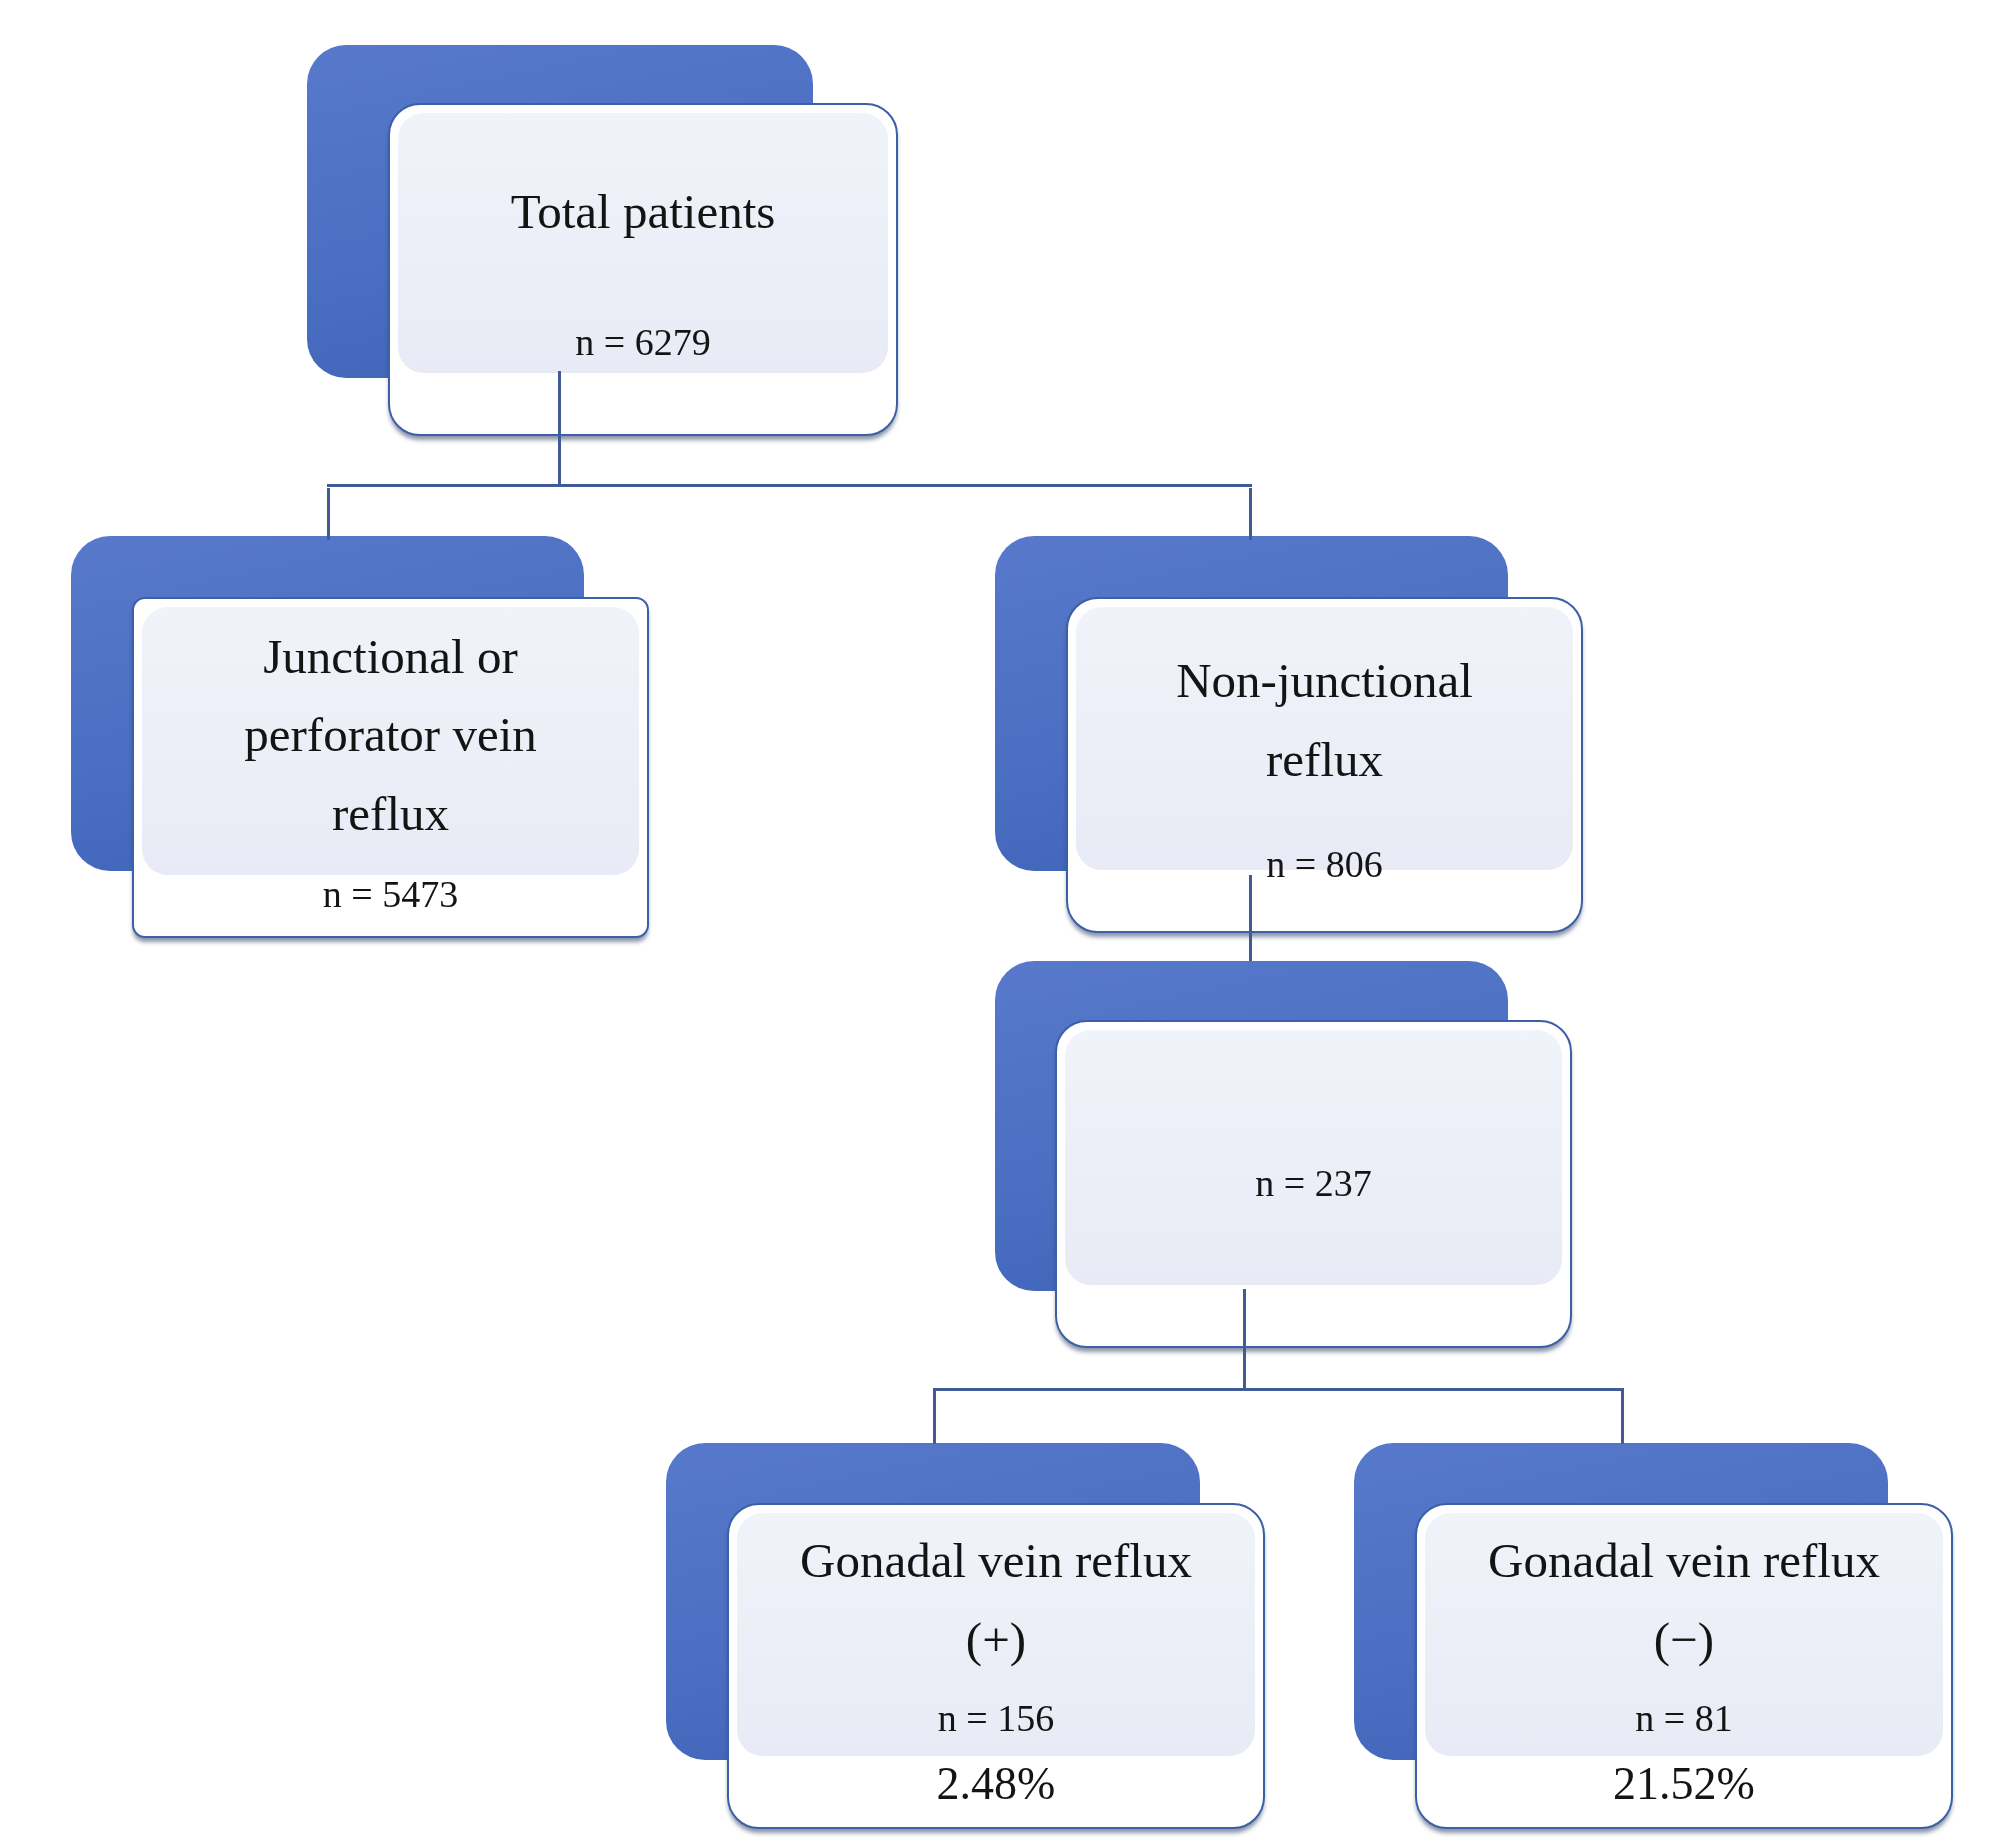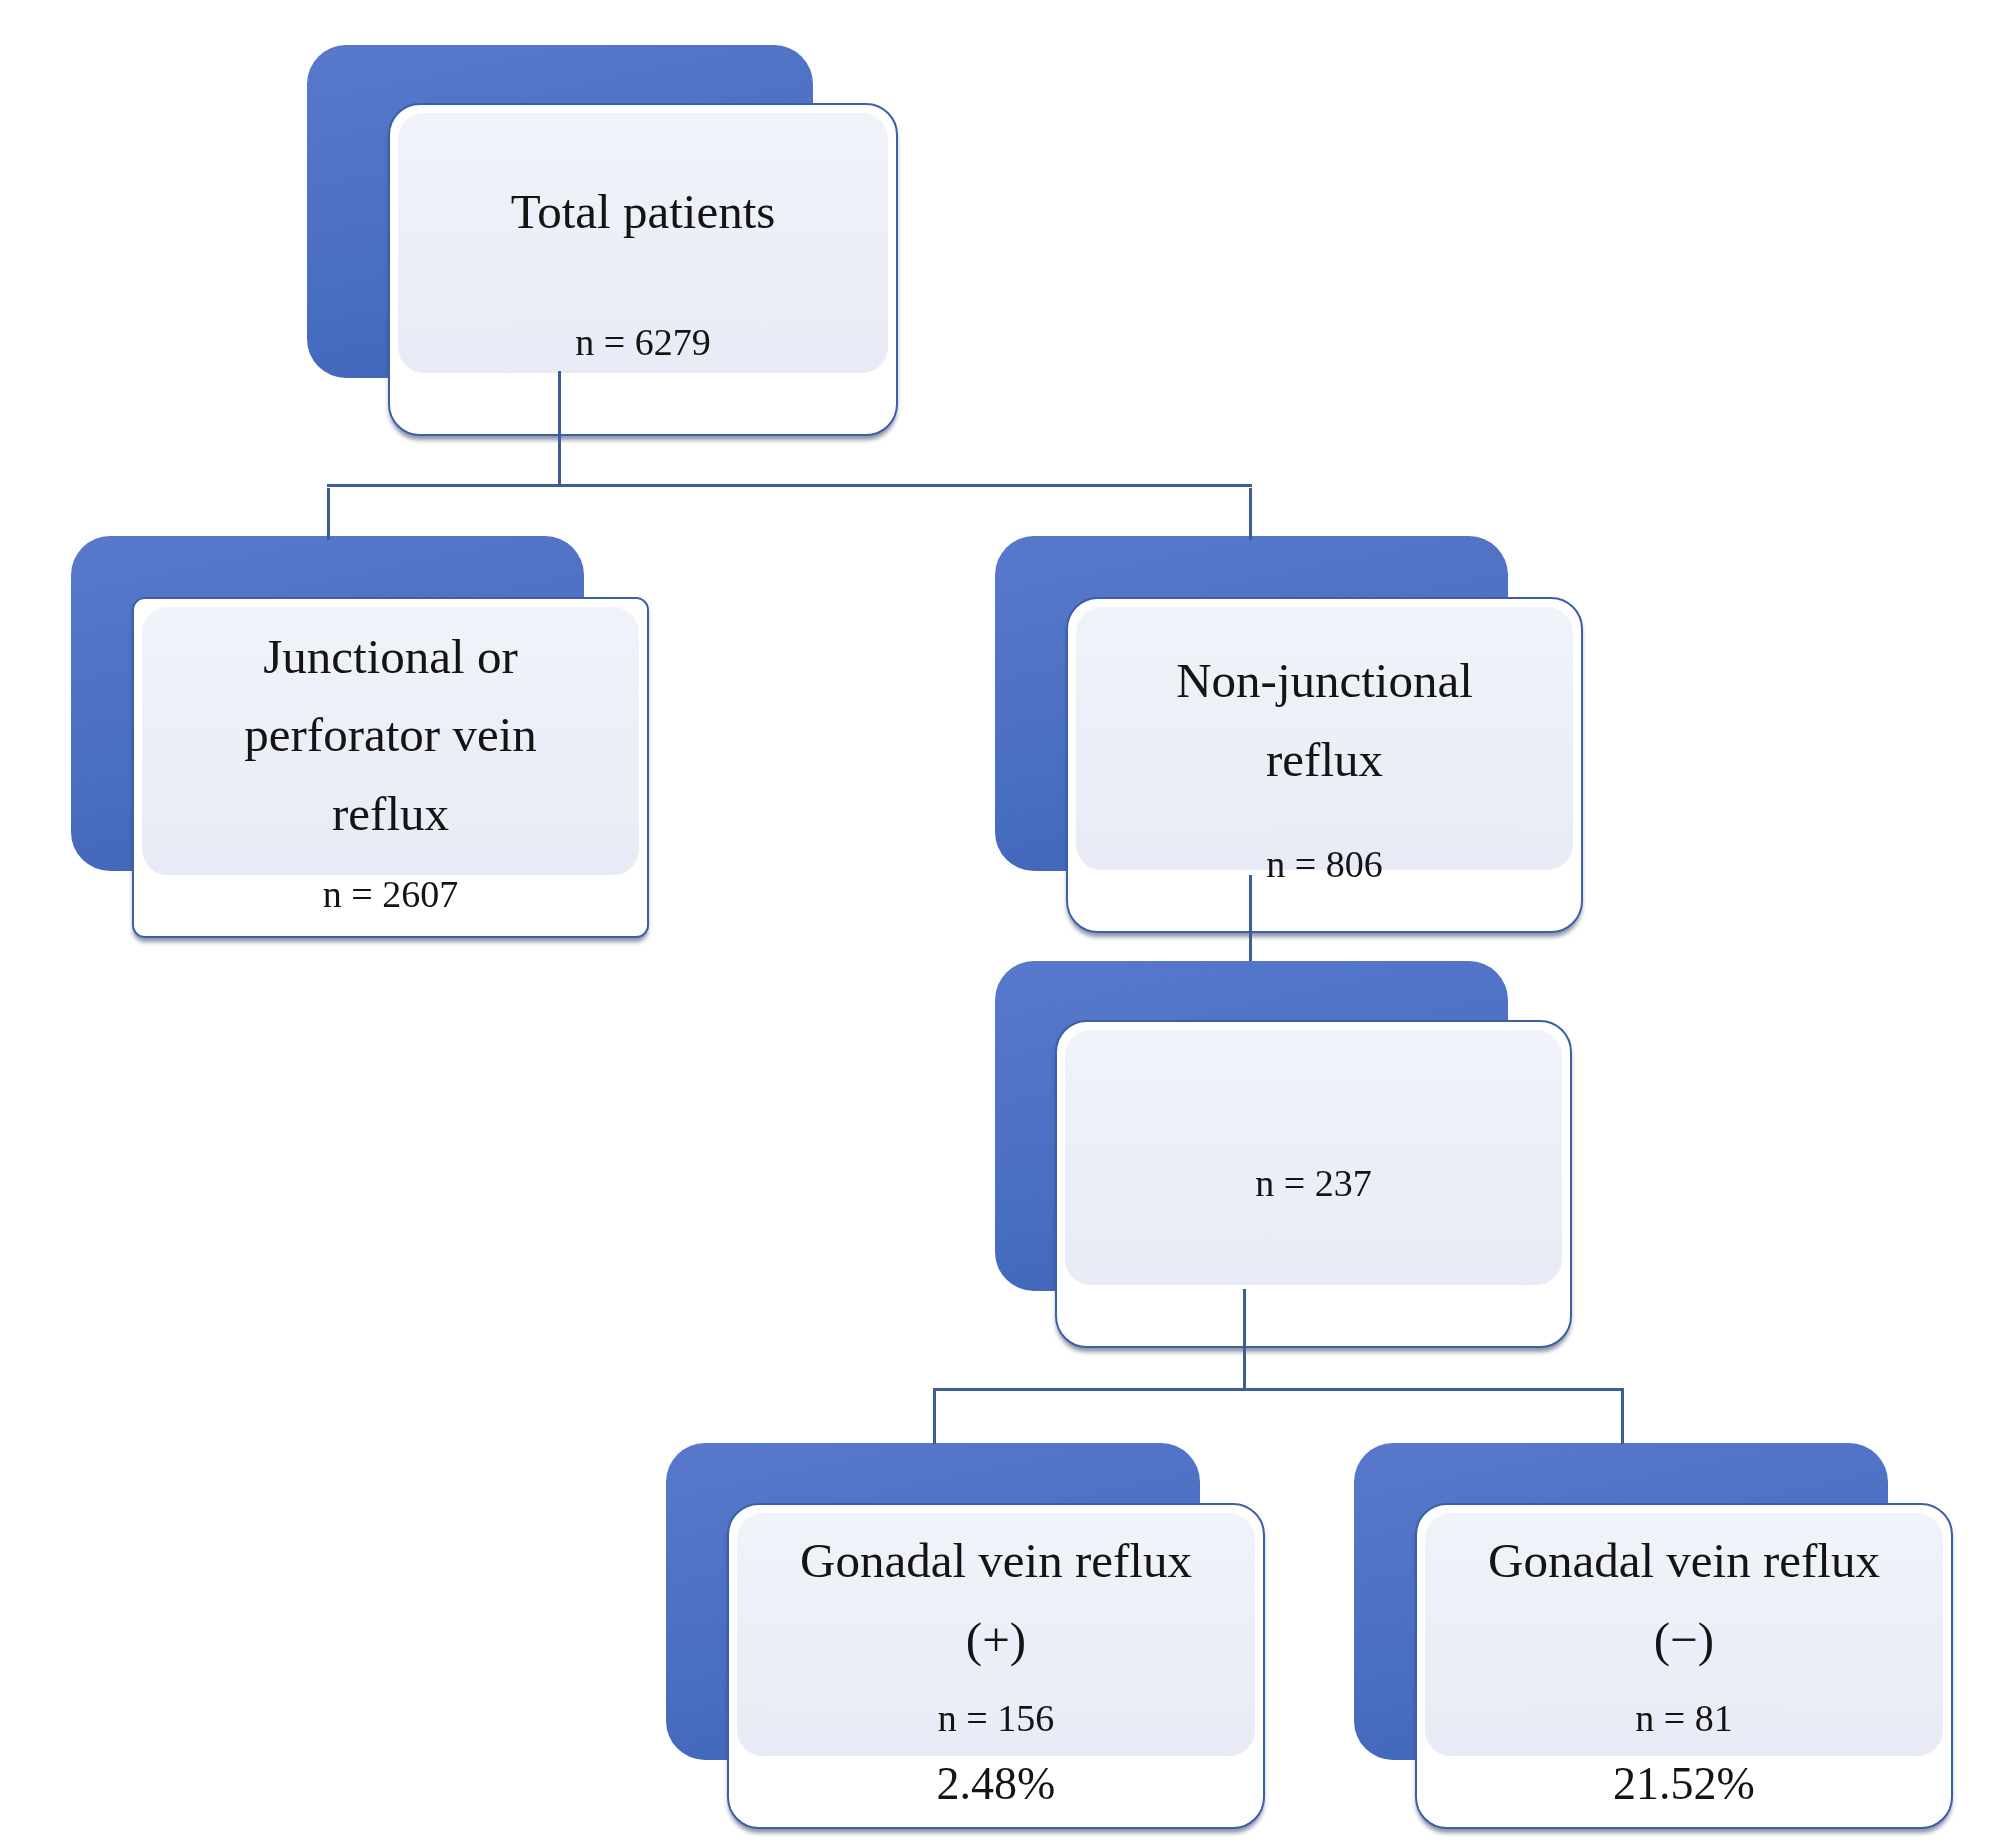--- a/index.html
+++ b/index.html
@@ -79,21 +79,21 @@
   </div>
 
   <div class="node">
     <div class="node-shadow" style="left:71px;top:536px;width:513px;height:335px;"></div>
     <div class="node-card" style="left:132px;top:597px;width:513px;height:337px;border-radius:13px;">
       <div class="node-panel"></div>
       <div class="node-text">
         <div class="node-title">Junctional or
 perforator vein
 reflux</div>
-        <div class="node-count">n = 2607</div>
+        <div class="node-count">n = 5473</div>
       </div>
     </div>
   </div>
 
   <div class="node">
     <div class="node-shadow" style="left:995px;top:536px;width:513px;height:335px;"></div>
     <div class="node-card" style="left:1066px;top:597px;width:513px;height:332px;">
       <div class="node-panel"></div>
       <div class="node-text">
         <div class="node-title">Non-junctional

